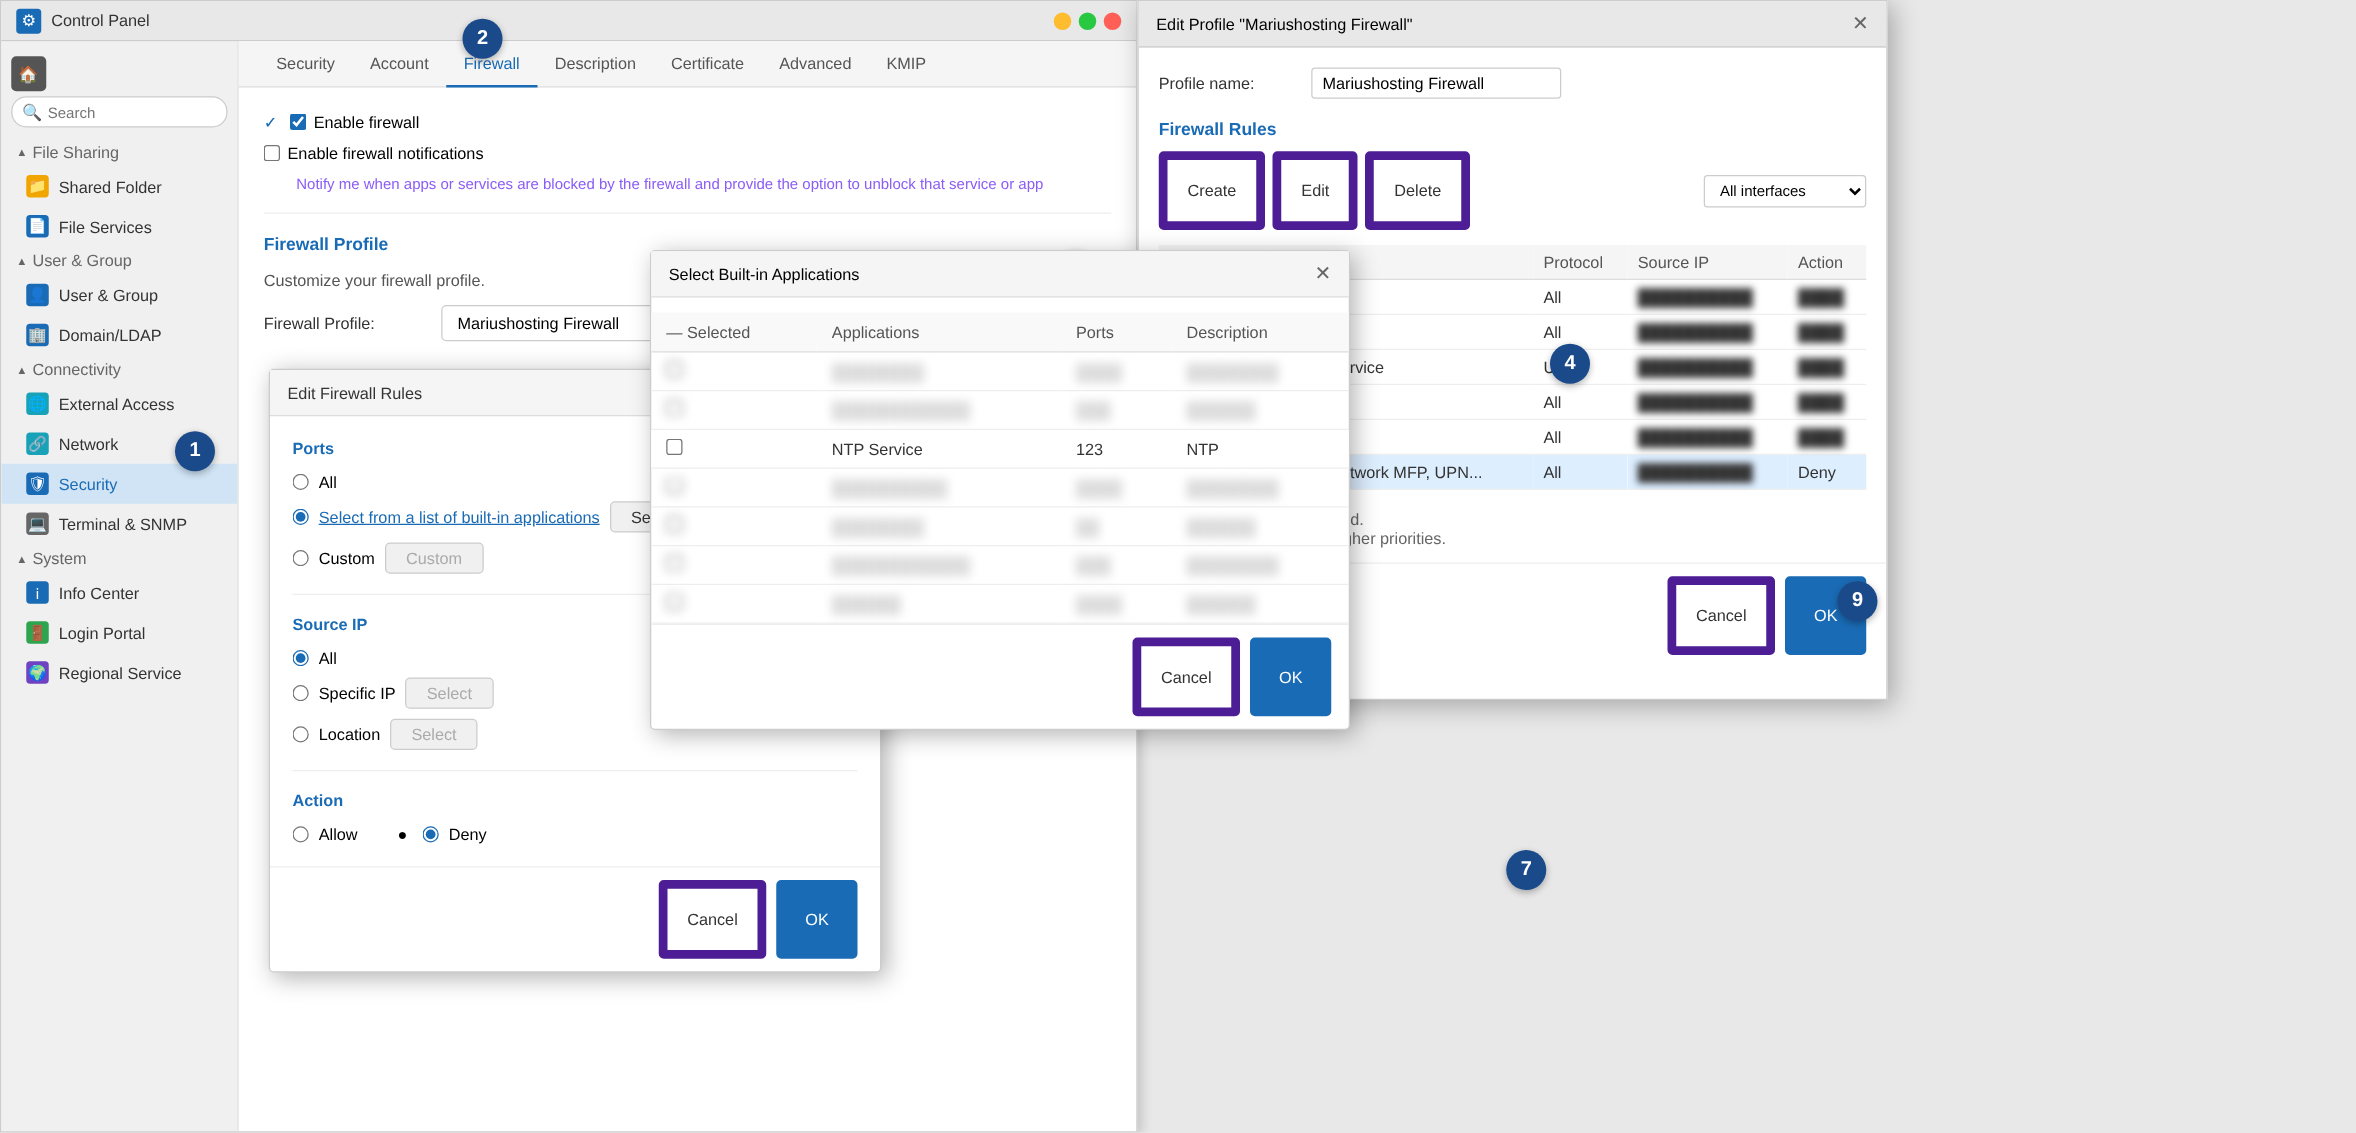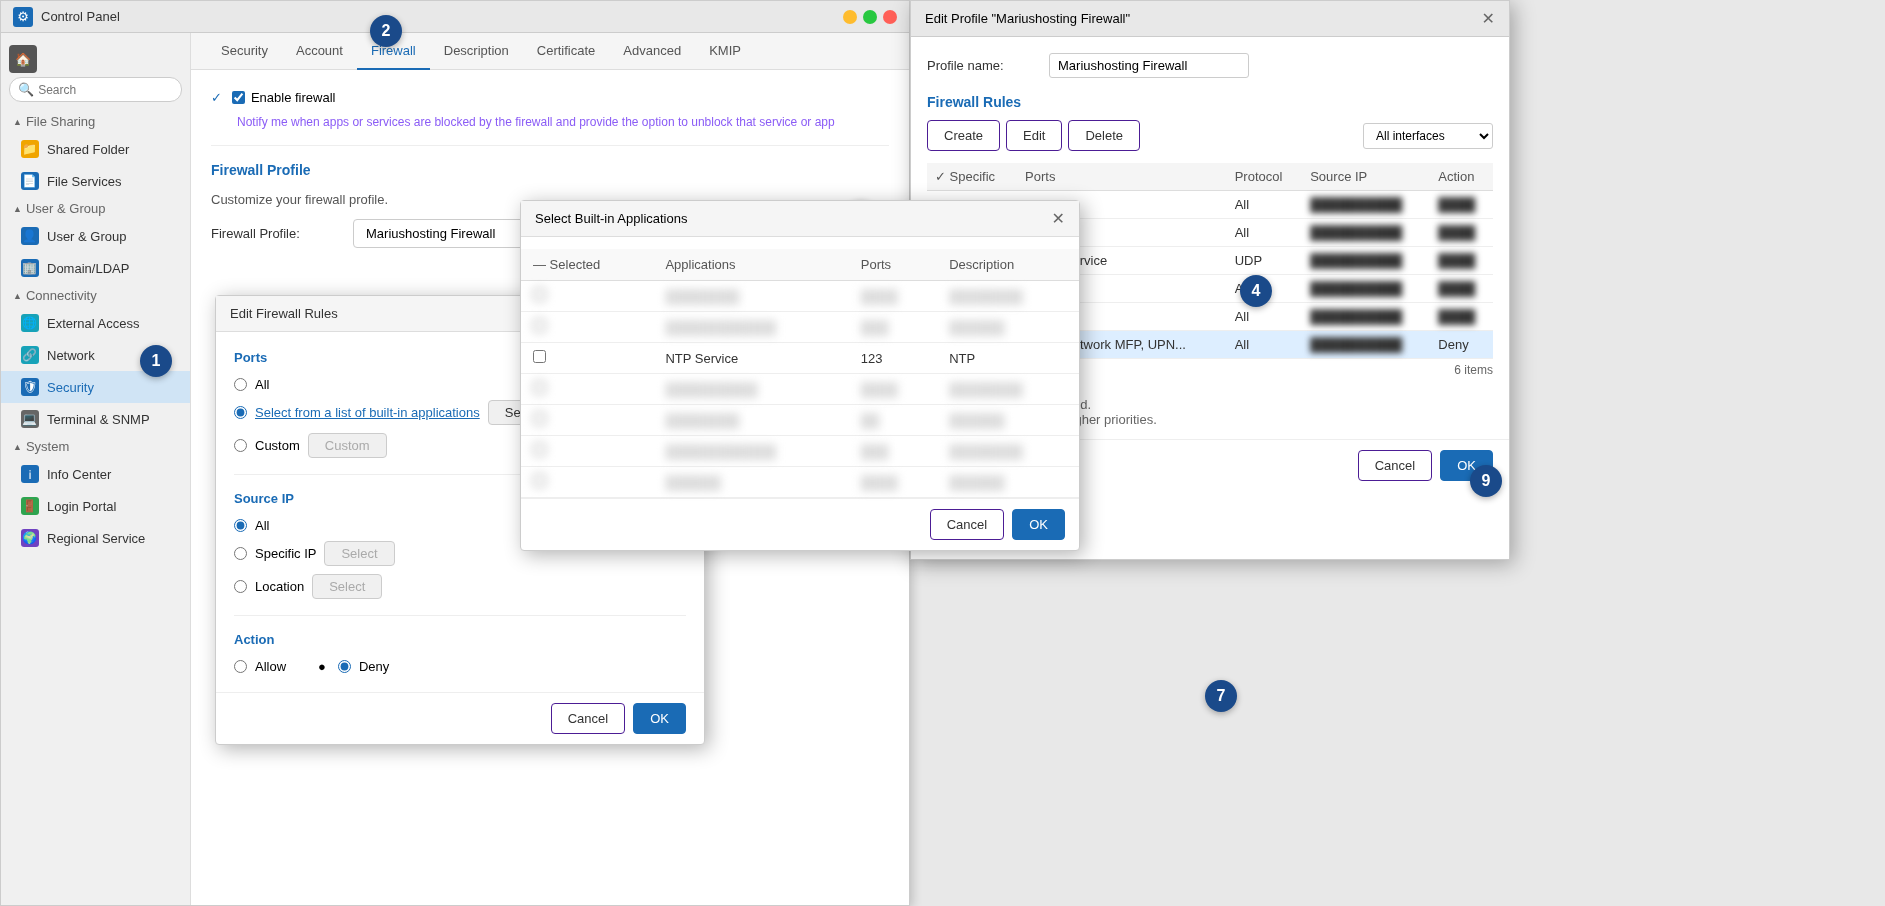--- a/index.html
+++ b/index.html
@@ -173,21 +173,21 @@
     .dialog-header-title { font-size: 13px; color: #333; font-weight: 500; }
     .dialog-close { background: none; border: none; cursor: pointer; font-size: 16px; color: #666; }
     .dialog-body { padding: 18px; }
     .dialog-footer {
       padding: 10px 18px;
       border-top: 1px solid #eee;
       display: flex;
       justify-content: flex-end;
       gap: 8px;
     }
-    .btn { padding: 7px 16px; border-radius: 4px; cursor: pointer; font-size: 13px; border: 1px solid #4c1d95; }
+    .btn { padding: 17px 16px; border-radius: 4px; cursor: pointer; font-size: 13px; border: 7px solid #4c1d95; }
     .btn-primary { background: #1a6bb5; color: white; border-color: #1a6bb5; }
     .btn-default { background: white; color: #333; }
 
     .section-subtitle { color: #1a6bb5; font-size: 13px; font-weight: 600; margin-bottom: 12px; }
     .radio-group { display: flex; flex-direction: column; gap: 8px; }
     .radio-row { display: flex; align-items: center; gap: 8px; }
     .select-btn { padding: 4px 16px; background: #f0f0f0; border: 1px solid #ccc; border-radius: 4px; cursor: pointer; font-size: 13px; color: #333; }
     .select-btn.disabled { color: #aaa; pointer-events: none; }
 
     
@@ -391,20 +391,26 @@
       </div>
 
       <div class="panel-content">
         <div class="setting-row">
           <label>
             <span style="color:#1a6bb5; margin-right:4px;">✓</span>
             <input type="checkbox" checked="" style="">
             <span>Enable firewall</span>
           </label>
         </div>
+        <div class="setting-row">
+          <label>
+            <input type="checkbox" style="">
+            <span>Enable firewall notifications</span>
+          </label>
+        </div>
         <div class="setting-desc">Notify me when apps or services are blocked by the firewall and provide the option to unblock that service or app</div>
 
         <hr class="divider">
 
         <div class="section-title">Firewall Profile</div>
         <div style="margin-bottom:12px; color:#555; font-size:13px;">Customize your firewall profile.</div>
         <div class="firewall-profile-row">
           <span class="firewall-profile-label">Firewall Profile:</span>
           <select class="profile-select">
             <option>Mariushosting Firewall</option>
@@ -617,21 +623,20 @@
         <tr class="highlighted">
           <td><span class="check-icon">✓</span></td>
           <td>rsync, Network MFP, UPN...</td>
           <td>All</td>
           <td class="blurred">██████████</td>
           <td>Deny</td>
         </tr>
       </tbody>
     </table>
 
-    <div style="text-align:right; padding:4px 0; font-size:12px; color:#666;">6 items</div>
   </div>
 
   <div class="ep-notes">
     <div>ch interface will be matched.</div>
     <div>r. Rules at the top have higher priorities.</div>
   </div>
 
   <div class="ep-footer">
     <button class="btn btn-default">Cancel</button>
     <button class="btn btn-primary">OK</button>

